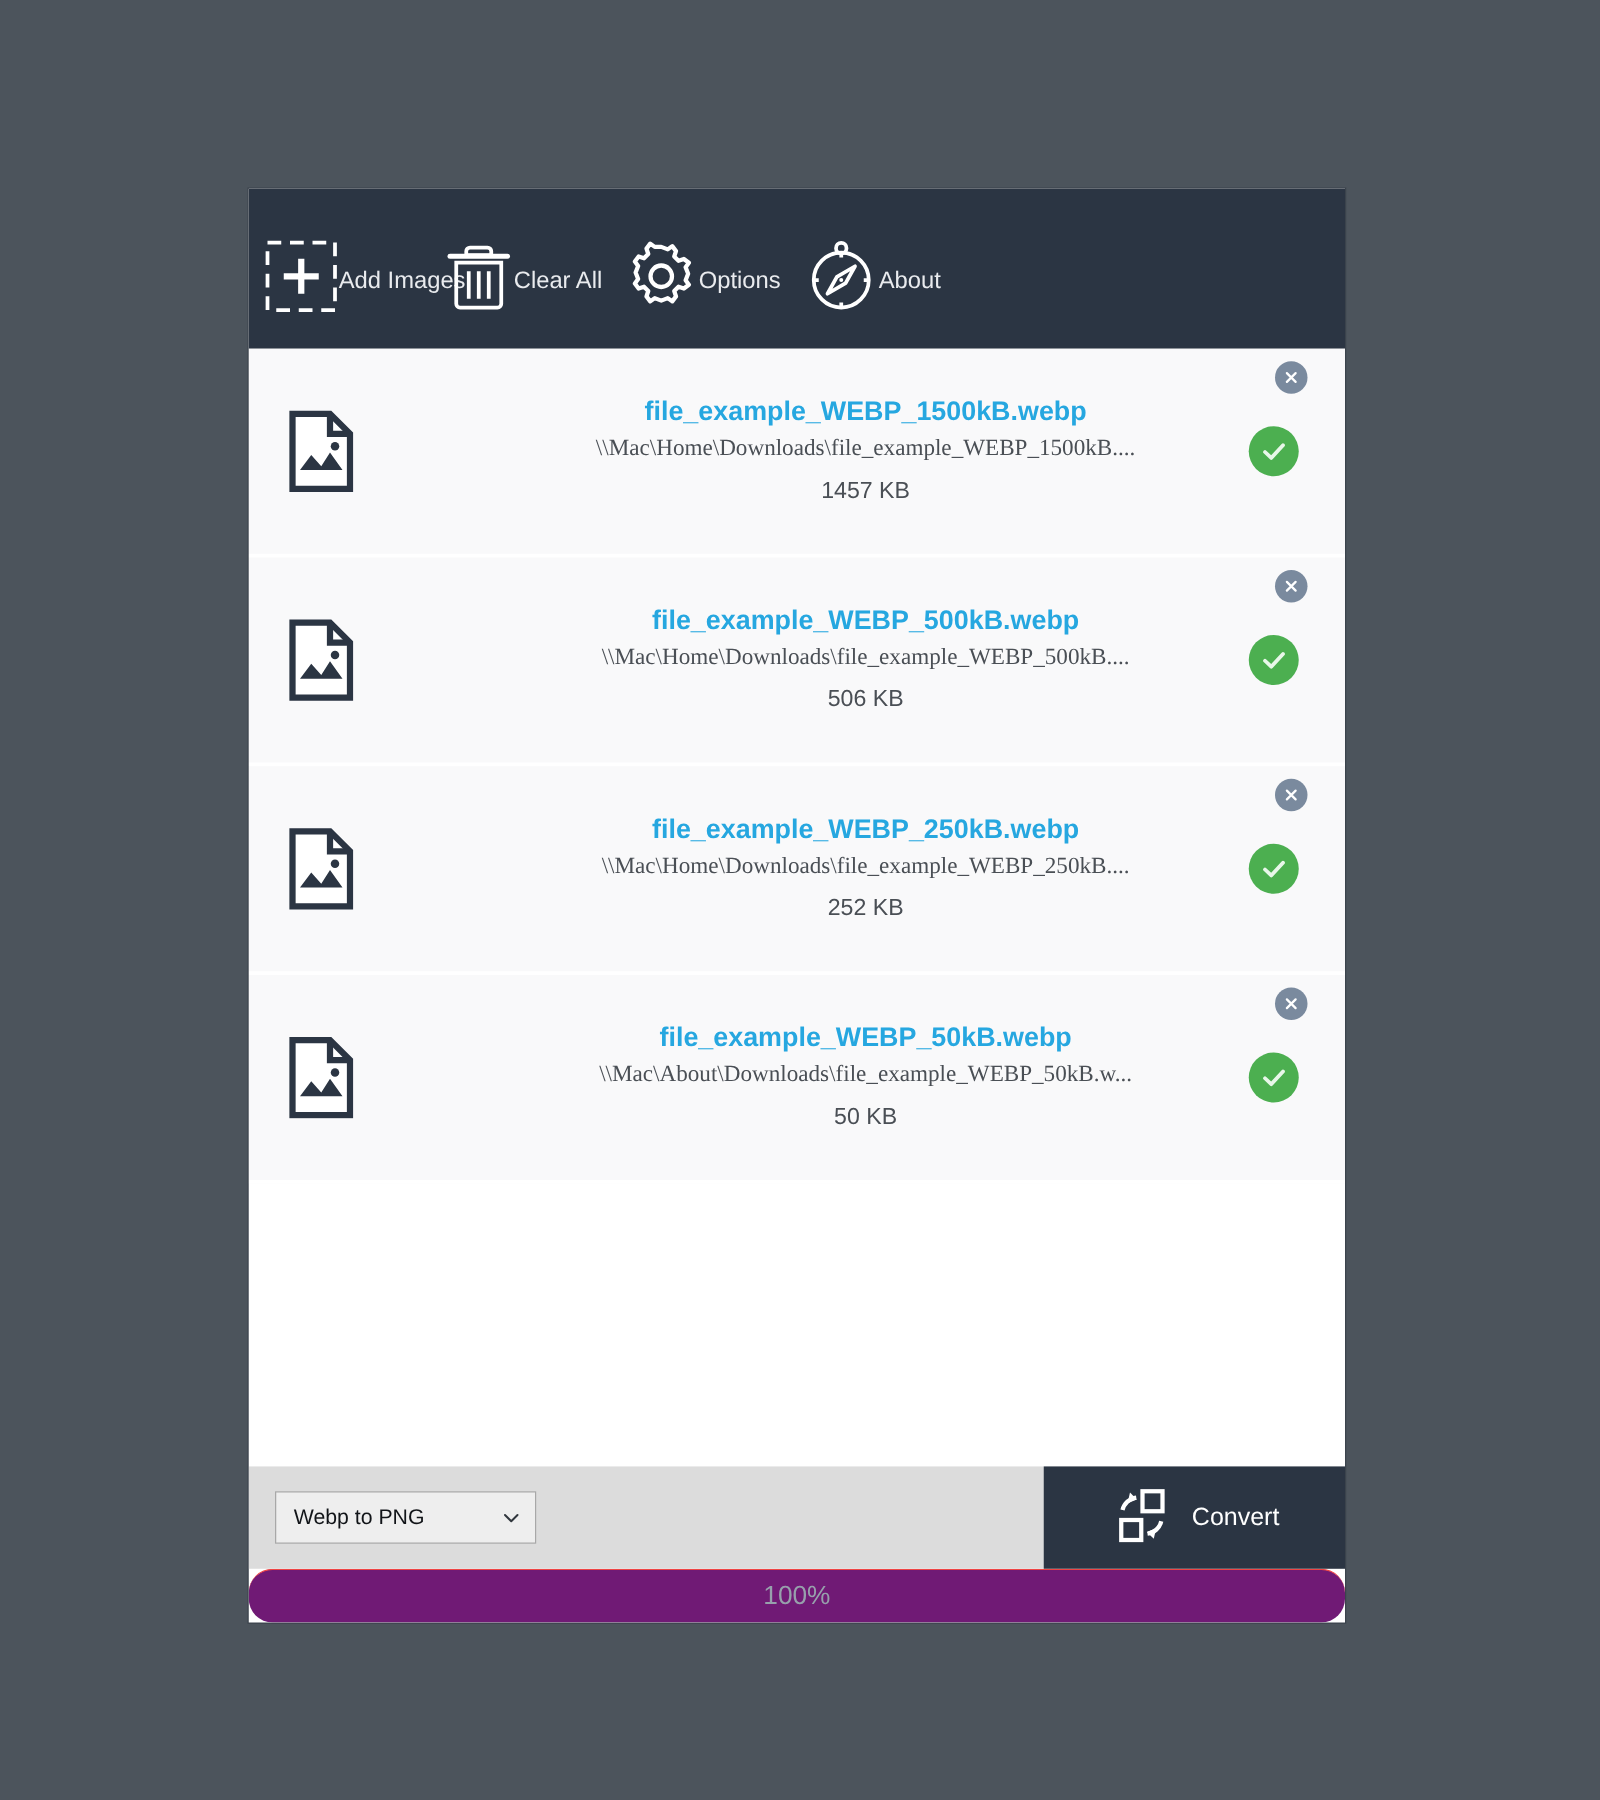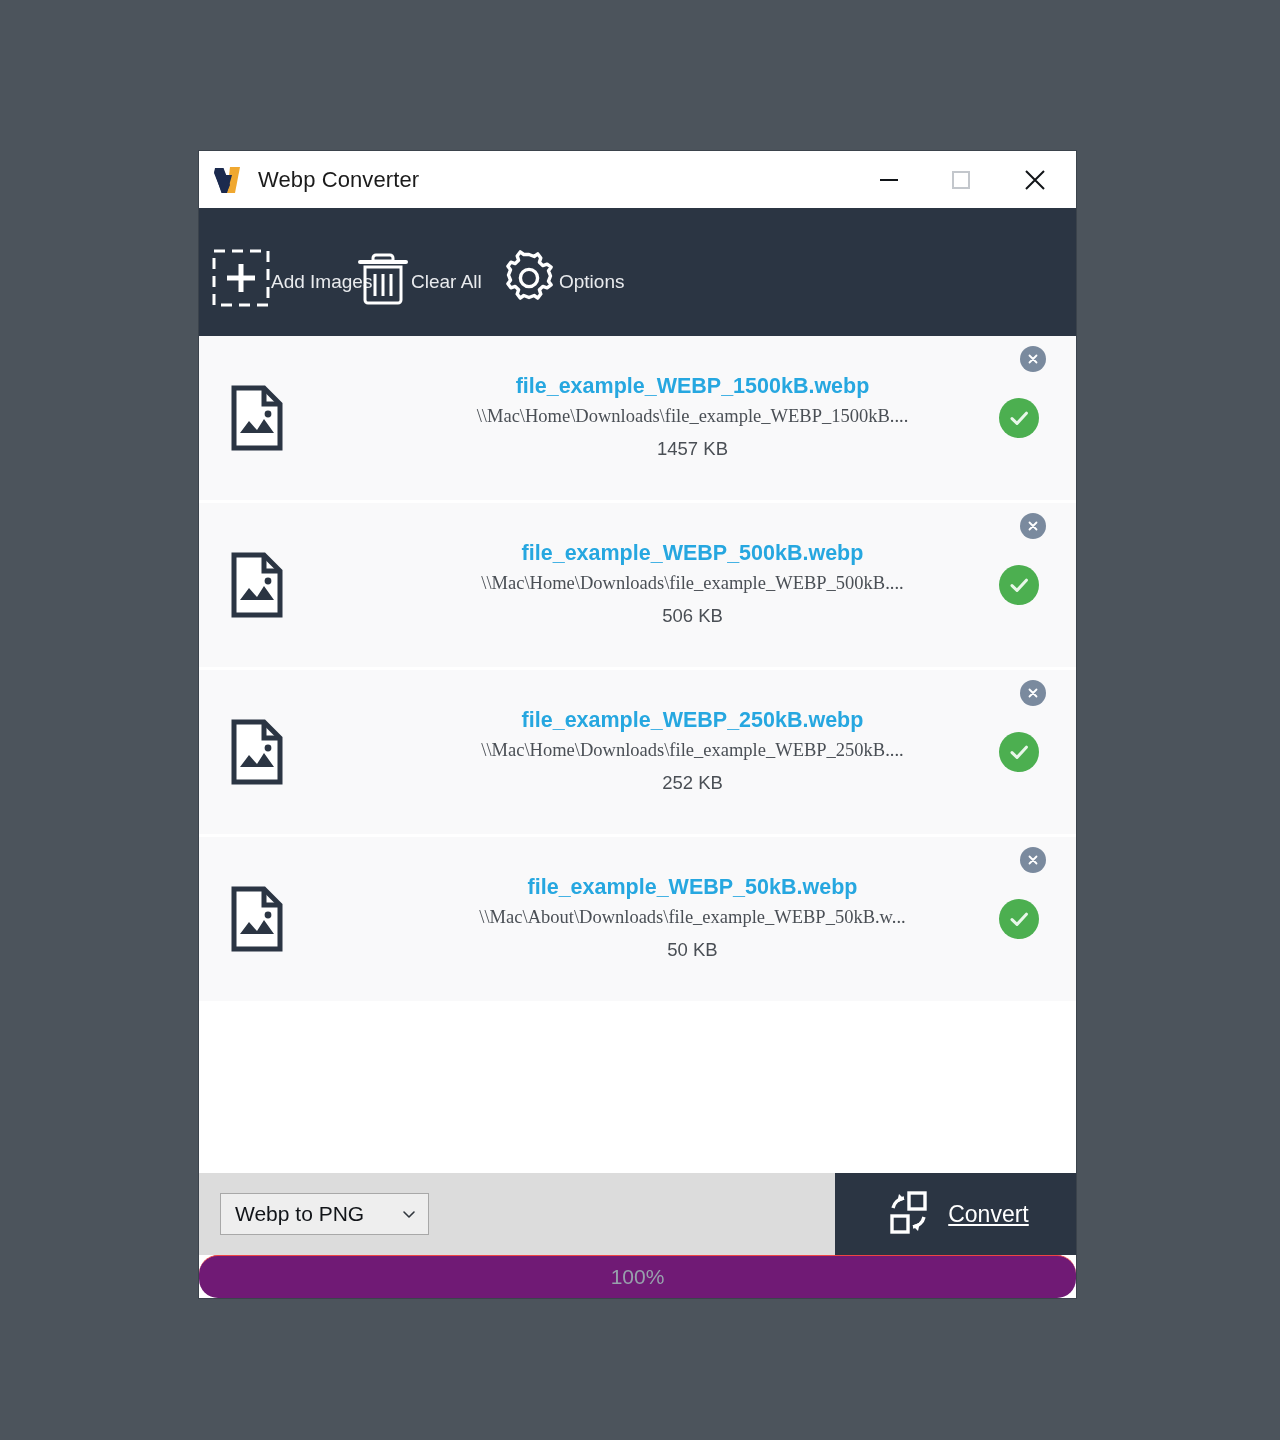--- a/index.html
+++ b/index.html
@@ -207,44 +207,43 @@
     height: 42px;
     background: #eeeeee;
     border: 1px solid #a8a8a8;
     box-sizing: border-box;
     display: flex;
     align-items: center;
     padding: 0 10px 0 14px;
     cursor: default;
   }
   #format-select-value {
-    font-size: 21px;
+    font-size: 17px;
     color: #111418;
     white-space: nowrap;
   }
   #format-select-chevron {
     margin-left: auto;
     line-height: 0;
   }
   #convert-button {
     margin-left: auto;
     width: 241px;
     height: 82px;
     background: #2b3543;
     display: flex;
     align-items: center;
     justify-content: center;
     gap: 14px;
     cursor: default;
   }
   #convert-label {
-    font-size: 23px;
+    font-size: 20px;
     color: #ffffff;
     white-space: nowrap;
-    text-decoration: underline;
   }
 
   
   #progress-bar {
     height: 42px;
     background: #701a75;
     display: flex;
     align-items: center;
     justify-content: center;
     flex: 0 0 auto;
@@ -254,52 +253,20 @@
   #progress-label {
     font-size: 21px;
     color: #97a0ac;
   }
 </style>
 </head>
 <body>
 
 <div id="app-window">
 
-  <div id="title-bar">
-
-    <div id="app-logo">
-      <svg width="34" height="30" viewBox="0 0 34 30">
-        <polygon points="16,2 26,2 21,28 13,28" fill="#f0a830"></polygon>
-        <polygon points="1,3 9,3 14,17 11,10 18,10 13,28 8,28 0,8" fill="#1b2a4e"></polygon>
-        <polygon points="1.5,3 9.5,3 16,20 12.5,28 7.5,28 0.5,7" fill="#1b2a4e"></polygon>
-      </svg>
-    </div>
-
-    <div id="app-title">Webp Converter</div>
-
-    <div id="window-controls">
-
-      <div class="win-btn" id="btn-min">
-        <span class="win-glyph-min"></span>
-      </div>
-
-      <div class="win-btn" id="btn-max">
-        <span class="win-glyph-max"></span>
-      </div>
-
-      <div class="win-btn" id="btn-close">
-        <span class="win-glyph-close">
-          <svg width="24" height="24" viewBox="0 0 24 24">
-            <path d="M3 3 L21 21 M21 3 L3 21" stroke="#111418" stroke-width="2" fill="none"></path>
-          </svg>
-        </span>
-      </div>
-
-    </div>
-  </div>
 
   <div id="toolbar">
 
     <div class="tool-btn">
       <span class="tool-icon">
         <svg width="60" height="60" viewBox="0 0 60 60">
           <rect x="3" y="3" width="54" height="54" fill="none" stroke="#ffffff" stroke-width="3" stroke-dasharray="11 7" stroke-linecap="butt"></rect>
           <path d="M30 16 V44 M16 30 H44" stroke="#ffffff" stroke-width="5" stroke-linecap="butt"></path>
         </svg>
       </span>
@@ -327,20 +294,32 @@
                      -2.0 5.2 2.6 3.6 -4.0 3.0 -4.3 -1.4 -3.4 3.4 1.4 4.3 -3.0 4.0 -3.6 -2.6 -5.2 2.0
                      -5.2 -2.0 -3.6 2.6 -3.0 -4.0 1.4 -4.3 -3.4 -3.4 -4.3 1.4 -3.0 -4.0 2.6 -3.6 -2.0 -5.2
                      2.0 -5.2 -2.6 -3.6 3.0 -4.0 4.3 1.4 3.4 -3.4 -1.4 -4.3 3.0 -4.0 3.6 2.6 z"></path>
             <circle cx="30" cy="30" r="8.6"></circle>
           </g>
         </svg>
       </span>
       <span class="tool-label">Options</span>
     </div>
 
+    <div class="tool-btn">
+      <span class="tool-icon">
+        <svg width="60" height="62" viewBox="0 0 60 62">
+          <circle cx="30" cy="34" r="22" fill="none" stroke="#ffffff" stroke-width="3"></circle>
+          <circle cx="30" cy="8.5" r="4.2" fill="none" stroke="#ffffff" stroke-width="3"></circle>
+          <path d="M30 12.6 V16 M30 52 V56 M8 34 H12 M48 34 H52" stroke="#ffffff" stroke-width="3" stroke-linecap="butt"></path>
+          <path d="M41 23 L33.5 36.5 L19 45 L26.5 31.5 Z" fill="none" stroke="#ffffff" stroke-width="3" stroke-linejoin="round"></path>
+          <circle cx="30" cy="34" r="1.6" fill="#ffffff"></circle>
+        </svg>
+      </span>
+      <span class="tool-label">About</span>
+    </div>
 
   </div>
 
   <div id="file-list">
 
     <div class="file-row">
       <span class="file-icon">
         <svg width="52" height="66" viewBox="0 0 52 66">
           <path d="M3 3 H33 L49 19 V63 H3 Z" fill="#ffffff" stroke="#2b3543" stroke-width="5" stroke-linejoin="miter"></path>
           <path d="M33 3 V19 H49" fill="none" stroke="#2b3543" stroke-width="5" stroke-linejoin="miter"></path>

